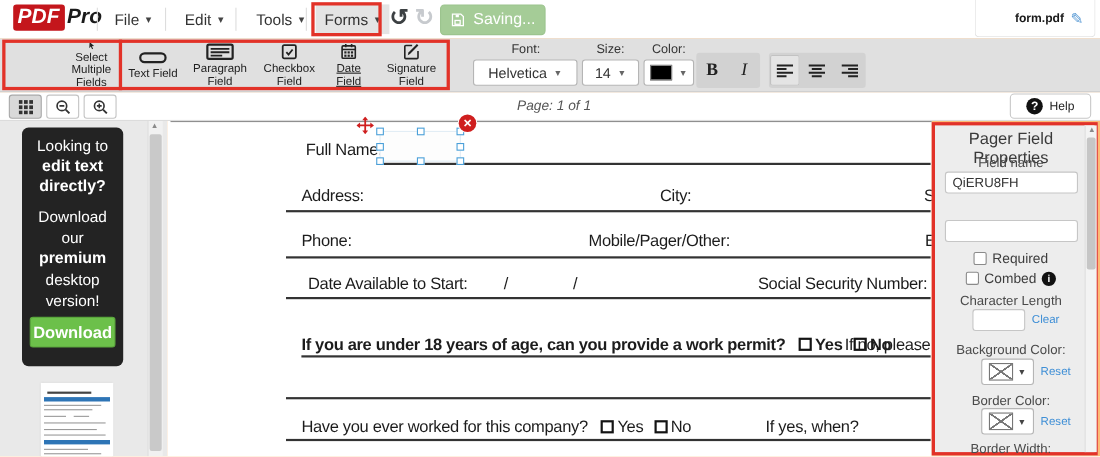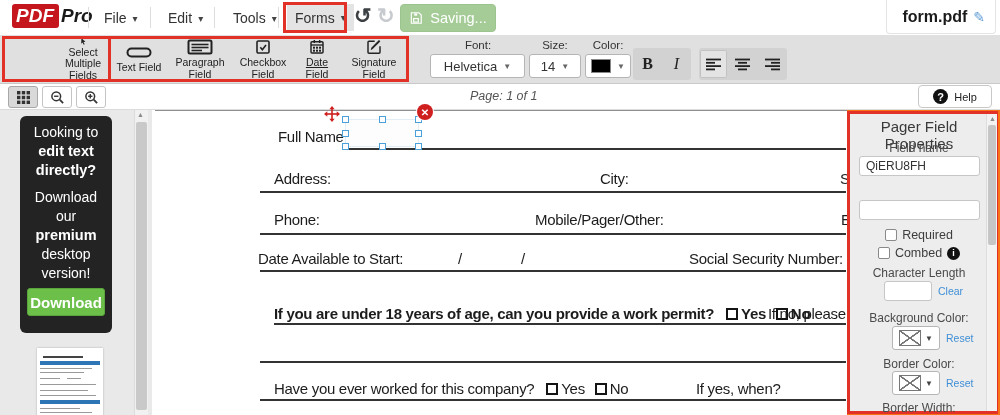--- a/index.html
+++ b/index.html
@@ -1,34 +1,34 @@
 <!DOCTYPE html>
 <html><head>
 <meta charset="utf-8">
 <style>
   * { margin:0; padding:0; box-sizing:border-box; }
   body { font-family:"Liberation Sans", sans-serif; background:#fff; }
-  .app { position:relative; width:1000px; height:415px; overflow:hidden; background:#f97316; }
+  .app { position:relative; width:1000px; height:415px; overflow:hidden; background:#fdba74; }
   .abs { position:absolute; }
 
   
   .topbar { position:absolute; left:0; top:0; width:1000px; height:35px; background:#fff; }
   .logo { position:absolute; left:12px; top:5px; font-size:19px; font-weight:bold; font-style:italic; cursor:pointer; }
   .logo-pdf { background:#c4161c; color:#fff; padding:1px 5px 2px 4px; border-radius:3px; }
   .logo-pro { color:#1a1a1a; padding-left:2px; }
   .vsep { position:absolute; top:7px; width:1px; height:21px; background:#ddd; }
   .menu { position:absolute; top:6px; height:24px; display:flex; align-items:center; gap:6px; padding:0 8px; font-size:14px; color:#333; cursor:pointer; }
   .caret { font-size:10px; color:#444; }
   .annot { position:absolute; border:3px solid #e23228; pointer-events:none; z-index:9; }
   .histbtn { position:absolute; top:4px; font-size:21px; font-weight:bold; cursor:pointer; }
   .undo { color:#3c4043; }
   .redo { color:#c7cace; }
   .saving-btn { position:absolute; left:400px; top:4px; width:96px; height:28px; background:#a5cc97; border:1px solid #9cc48e; border-radius:4px; color:#fff; font-size:14.5px; display:flex; align-items:center; justify-content:center; gap:7px; }
   .filecard { position:absolute; right:4px; top:0; width:110px; height:34px; background:#fff; border:1px solid #e4e4e4; border-top:none; border-radius:0 0 4px 4px; display:flex; align-items:center; justify-content:flex-end; gap:6px; padding-right:10px; }
-  .filename { font-size:16px; font-weight:bold; color:#1a1a1a; }
+  .filename { font-size:11px; font-weight:bold; color:#1a1a1a; }
   .pencil { color:#5b9bd5; font-size:14px; cursor:pointer; }
 
   
   .toolbar2 { position:absolute; left:0; top:35px; width:1000px; height:49px; background:#e0e0e0; border-bottom:1px solid #c9c9c9; }
   .tbtn { position:absolute; top:3px; height:43px; display:flex; flex-direction:column; align-items:center; justify-content:center; gap:2px; cursor:pointer; color:#222; }
   .tbtn svg { display:block; }
   .tlabel { font-size:10.5px; line-height:1.08; text-align:center; color:#222; }
   .grp-lbl { position:absolute; top:4px; font-size:11.5px; color:#333; text-align:center; }
   .dd { position:absolute; top:19px; height:24px; background:#fff; border:1px solid #b5b5b5; border-radius:3px; display:flex; align-items:center; justify-content:center; gap:6px; font-size:13px; color:#333; cursor:pointer; }
   .dd .caret { font-size:8px; color:#666; }
@@ -353,21 +353,21 @@
   <div class="doc-t" style="left:274px; top:170px;">Address:</div>
   <div class="doc-t" style="left:600px; top:170px;">City:</div>
   <div class="doc-t" style="left:840px; top:170px;">S</div>
   <div class="doc-line" style="left:260px; top:191px; width:586px;"></div>
 
   <div class="doc-t" style="left:274px; top:211px;">Phone:</div>
   <div class="doc-t" style="left:535px; top:211px;">Mobile/Pager/Other:</div>
   <div class="doc-t" style="left:841px; top:211px;">E</div>
   <div class="doc-line" style="left:260px; top:233px; width:586px;"></div>
 
-  <div class="doc-t" style="left:258px; top:250px;">Date Available to Start:</div>
+  <div class="doc-t" style="left:280px; top:250px;">Date Available to Start:</div>
   <div class="doc-t" style="left:458px; top:250px;">/</div>
   <div class="doc-t" style="left:521px; top:250px;">/</div>
   <div class="doc-t" style="left:689px; top:250px;">Social Security Number:</div>
   <div class="doc-line" style="left:260px; top:270px; width:586px;"></div>
 
   <div class="doc-t" style="left:274px; top:305px;font-weight:bold;">
     <span>If you are under 18 years of age, can you provide a work permit?</span>
     <span class="doc-cb" style="margin-left:8px;"></span><span>Yes</span>
     <span class="doc-cb" style="margin-left:6px;"></span><span>No</span>
   </div>

